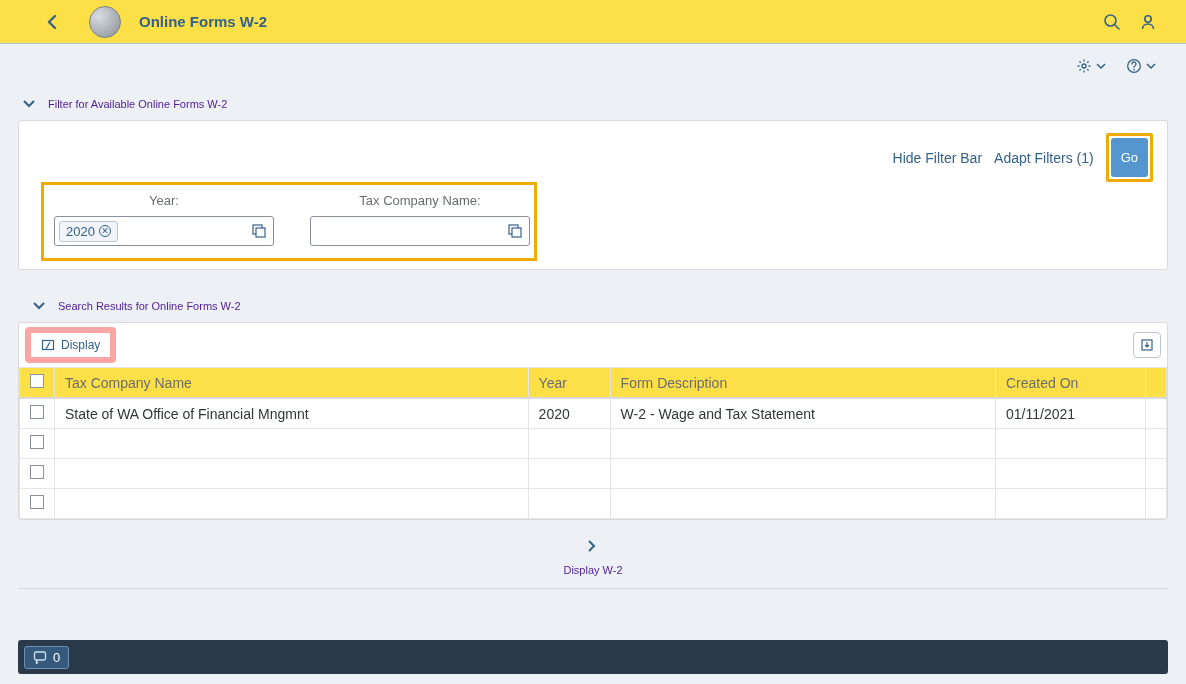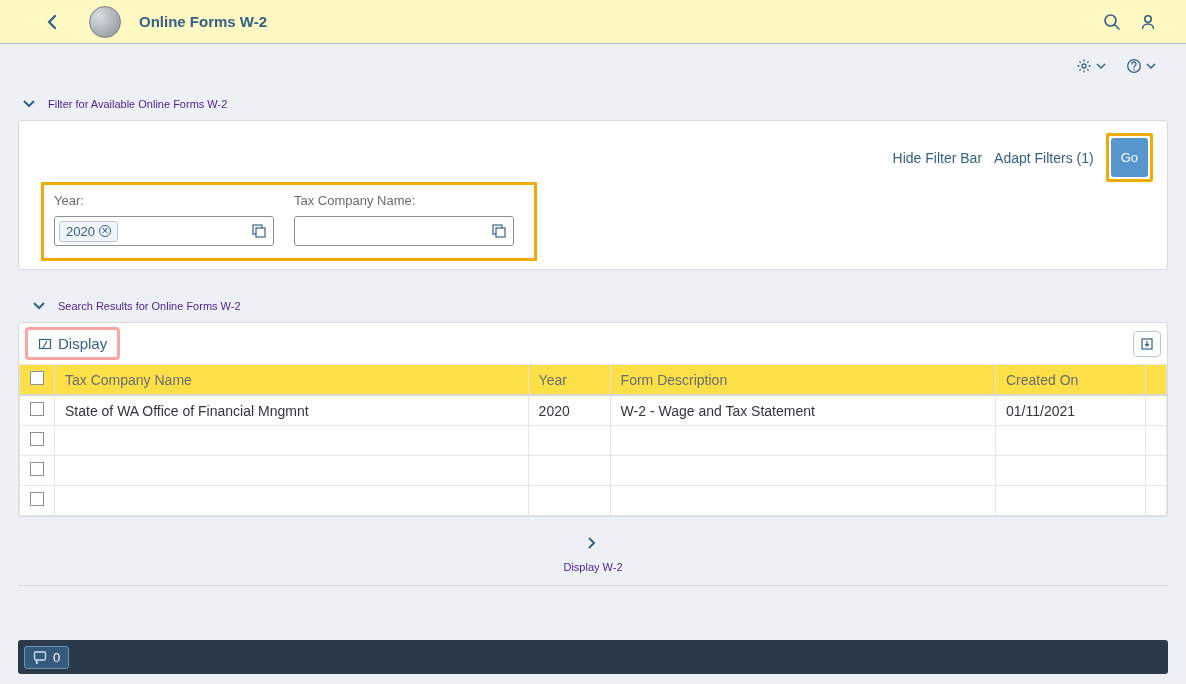--- a/index.html
+++ b/index.html
@@ -9,21 +9,21 @@
     font-family: Arial, Helvetica, sans-serif;
     font-size: 14px;
     background: #edf1f5;
     color: #32363a;
     overflow: hidden;
   }
 
   
   .shell-header {
     height: 44px;
-    background: #fef9c3;
+    background: #fde047;
     display: flex;
     align-items: center;
     padding: 0 20px 0 40px;
     border-bottom: 1px solid #aac3d9;
   }
   .back-btn {
     width: 24px; height: 24px;
     display: flex; align-items: center; justify-content: center;
     color: #346187;
     cursor: pointer;
@@ -178,30 +178,30 @@
     cursor: pointer;
   }
 
   
   .results-toolbar {
     display: flex;
     align-items: center;
     padding: 4px 6px;
   }
   .display-btn {
-    border: 3px solid #fca5a5;
+    border: 6px solid #fca5a5;
     background: #fff;
     color: #346187;
     border-radius: 4px;
     padding: 5px 10px;
     display: inline-flex;
     align-items: center;
     gap: 6px;
     cursor: pointer;
-    font-size: 15px;
+    font-size: 12px;
   }
   .spacer { flex: 1; }
   .export-btn {
     border: 1px solid #b9c7d4;
     background: #fff;
     color: #346187;
     border-radius: 4px;
     width: 28px; height: 26px;
     display: inline-flex;
     align-items: center;
@@ -324,21 +324,21 @@
 <div class="panel-body">
   <div class="filter-actions">
     <span class="filter-link">Hide Filter Bar</span>
     <span class="filter-link">Adapt Filters (1)</span>
     <span class="go-highlight">
       <button class="go-btn">Go</button>
     </span>
   </div>
 
   <div class="fields-highlight">
-    <div class="filter-fields" style="padding:0; gap:20px;">
+    <div class="filter-fields" style="padding:0; gap:36px;text-align:center;">
       <div class="field">
         <span class="field-label">Year:</span>
         <div class="value-help">
           <span class="token">
             <span>2020</span>
             <span class="x">✕</span>
           </span>
           <span class="vh-spacer"></span>
           <span class="vh-icon">
             <svg width="14" height="14" viewBox="0 0 14 14">

